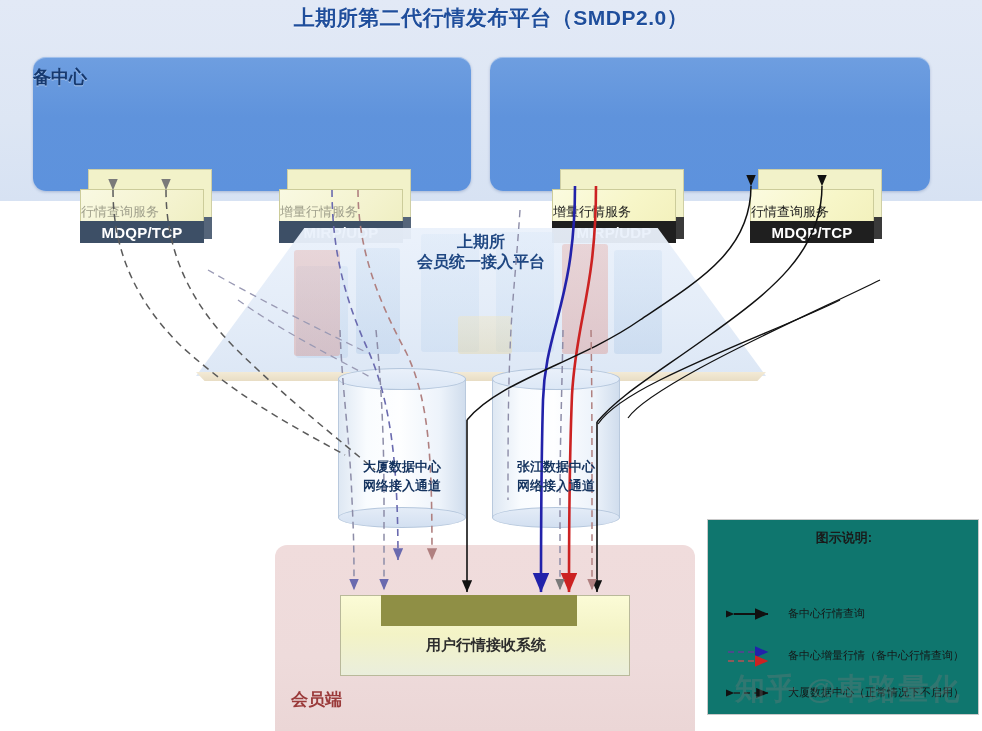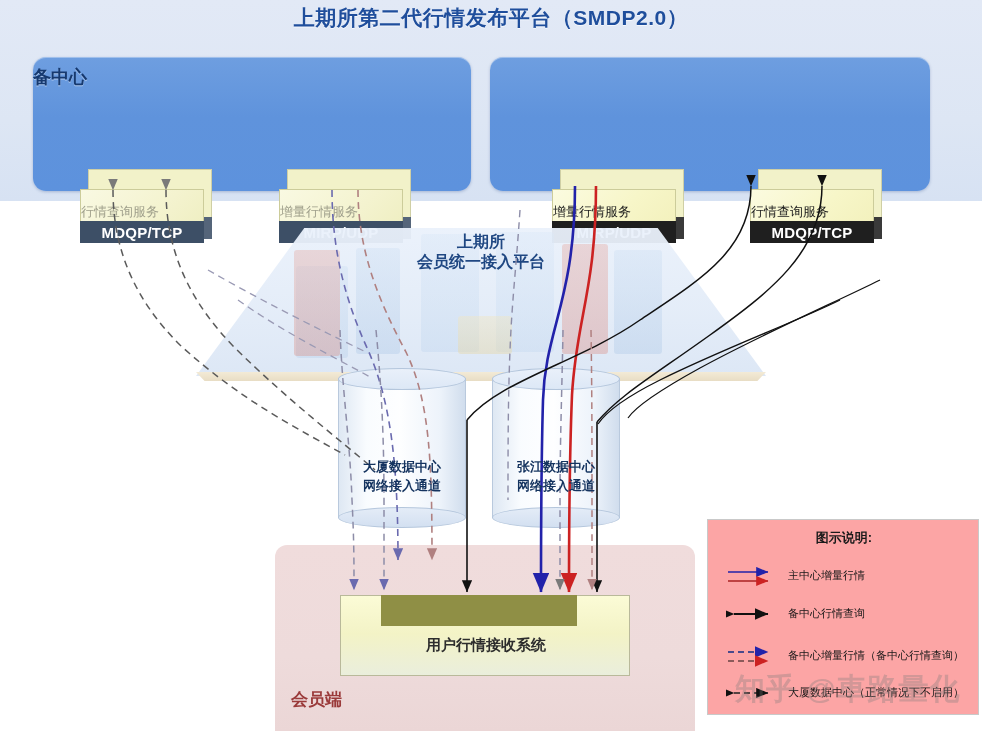--- a/index.html
+++ b/index.html
@@ -171,21 +171,21 @@
     position:absolute; left:16px; top:143px; width:400px; text-align:left;
     font-size:17px; font-weight:bold; color:#9a3a3a;
   }
 
   
   #flows { position:absolute; left:0; top:0; width:982px; height:731px; }
 
   
   #legend {
     position:absolute; left:707px; top:519px; width:272px; height:196px;
-    background:#fca5a5; border:1px solid #c9c9c9;
+    background:#0f766e; border:1px solid #c9c9c9;
   }
   #legend-title {
     position:absolute; left:0; top:9px; width:272px; text-align:center;
     font-size:13px; font-weight:bold; color:#1a1a1a;
   }
   .leg-row { position:absolute; left:18px; width:250px; height:26px; }
   #leg-row-0 { top:43px; }
   #leg-row-1 { top:81px; }
   #leg-row-2 { top:123px; }
   #leg-row-3 { top:160px; }
@@ -362,27 +362,20 @@
       <path d="M238,300 C280,330 330,355 372,378" fill="none" stroke="#9a9ab4" stroke-width="1.3" stroke-dasharray="7,5"></path>
       <path d="M208,270 C260,300 320,330 366,352" fill="none" stroke="#9a9ab4" stroke-width="1.3" stroke-dasharray="7,5"></path>
       <path d="M840,300 C800,320 720,350 660,380 C620,400 604,415 598,424" fill="none" stroke="#111111" stroke-width="1.2"></path>
       <path d="M880,280 C840,300 760,335 700,368 C660,390 636,406 628,418" fill="none" stroke="#111111" stroke-width="1.2"></path>
     </g>
   </svg>
 
   <div id="legend">
     <div id="legend-title">图示说明:</div>
 
-    <div class="leg-row" id="leg-row-0">
-      <svg class="leg-sample" viewBox="0 0 50 26">
-        <path d="M2,9 L42,9" stroke="#2222aa" stroke-width="1.6" fill="none" marker-end="url(#ah-blue)"></path>
-        <path d="M2,18 L42,18" stroke="#aa2222" stroke-width="1.6" fill="none" marker-end="url(#ah-red)"></path>
-      </svg>
-      <span class="leg-text">主中心增量行情</span>
-    </div>
 
     <div class="leg-row" id="leg-row-1">
       <svg class="leg-sample" viewBox="0 0 50 26">
         <path d="M8,13 L42,13" stroke="#111111" stroke-width="1.8" fill="none" marker-start="url(#ah-black)" marker-end="url(#ah-black)"></path>
       </svg>
       <span class="leg-text">备中心行情查询</span>
     </div>
 
     <div class="leg-row" id="leg-row-2">
       <svg class="leg-sample" viewBox="0 0 50 26">

